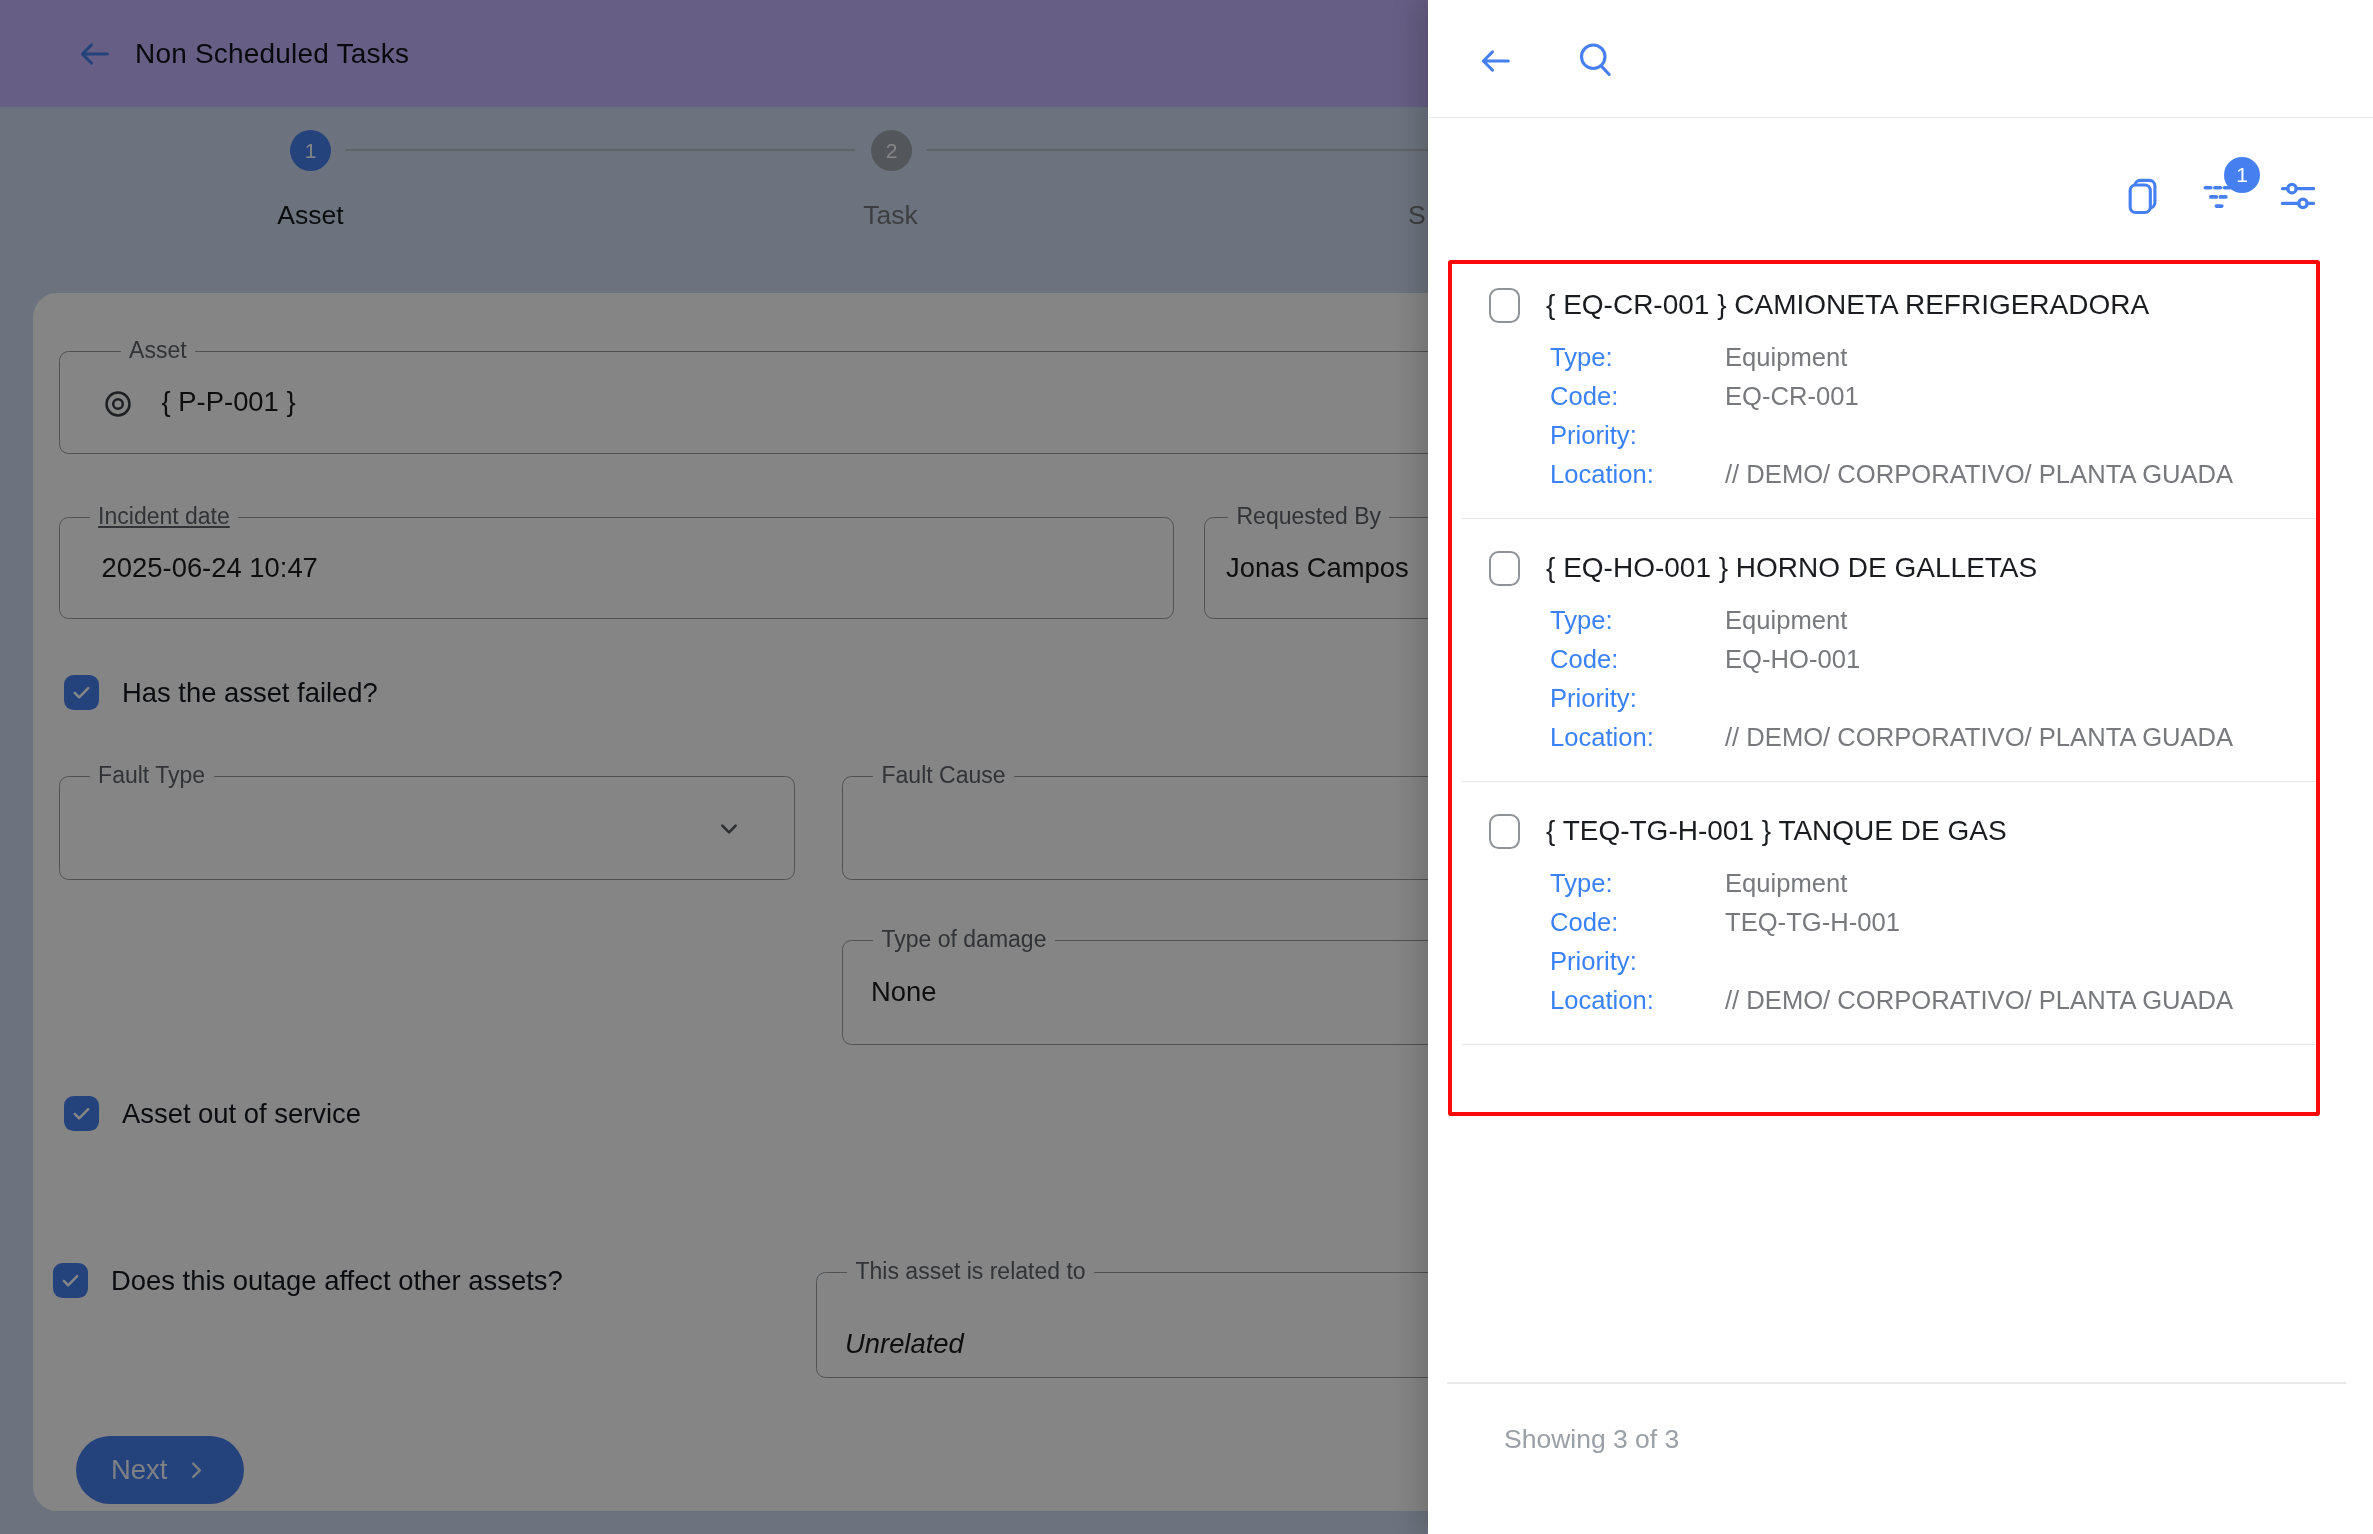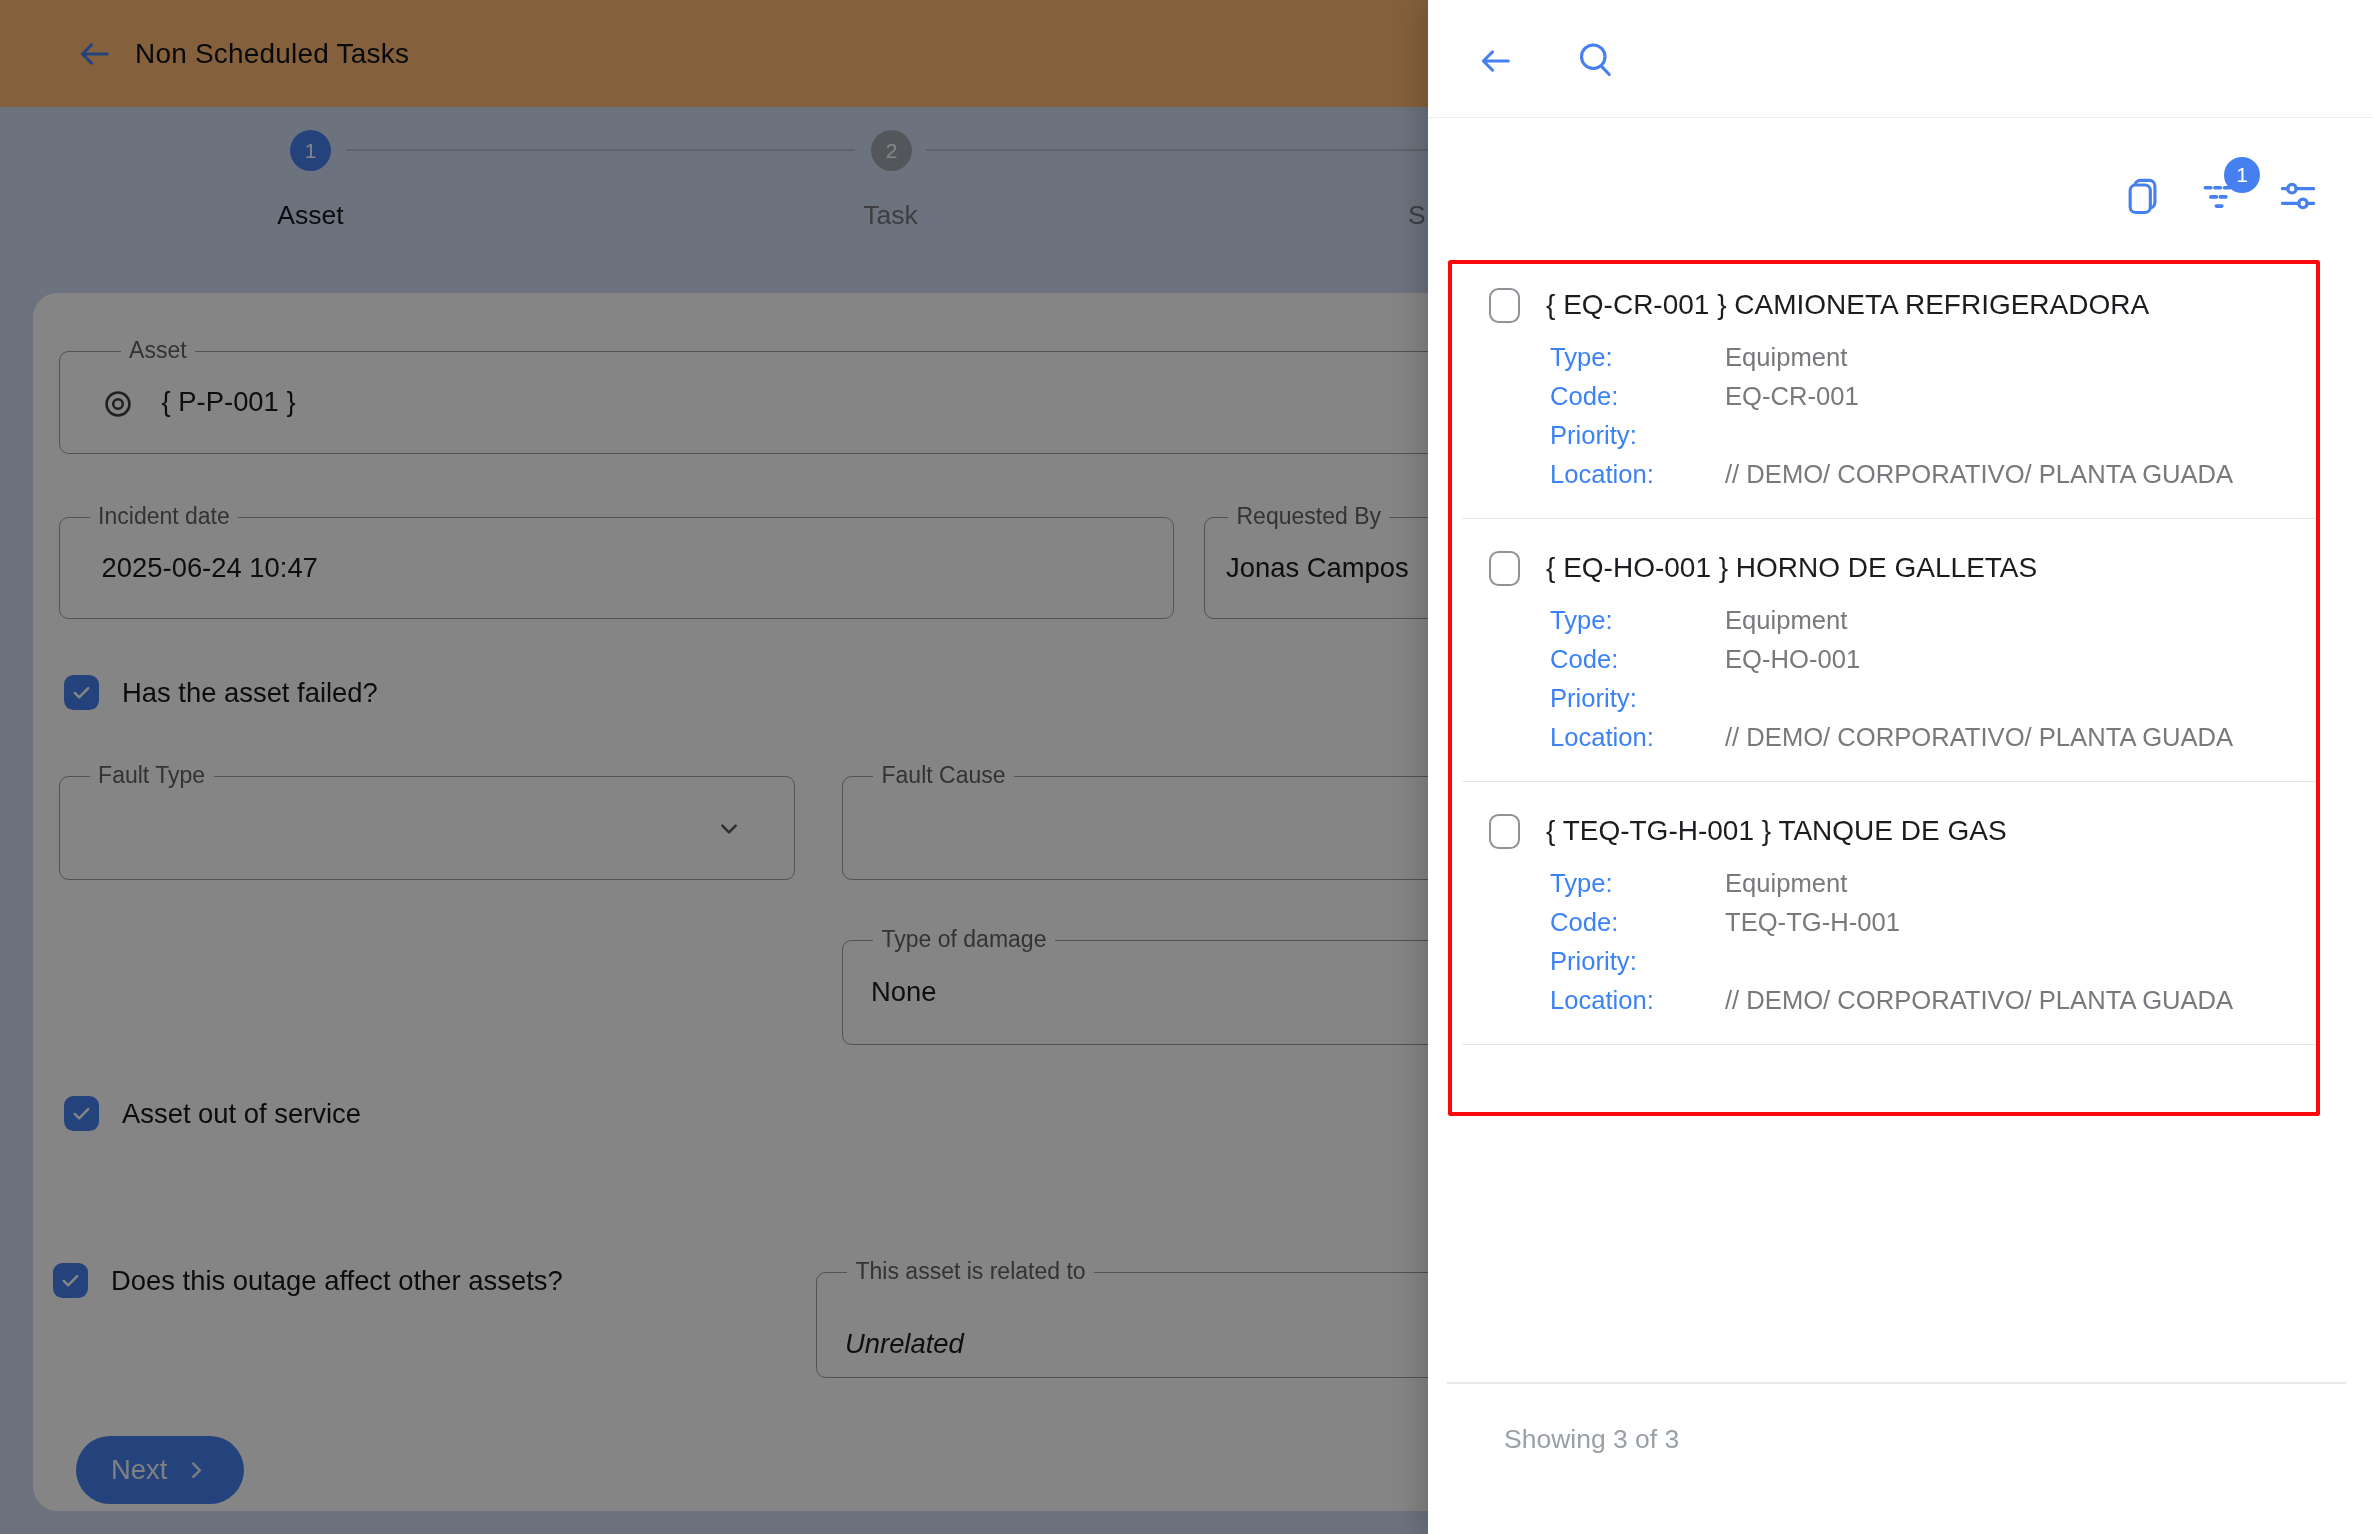--- a/index.html
+++ b/index.html
@@ -1,21 +1,21 @@
 <!DOCTYPE html>
 <html style="font-size:15px"><head>
 <meta charset="utf-8">
 <style>
   * { margin:0; padding:0; box-sizing:border-box; }
   body { font-family:"Liberation Sans", sans-serif; background:#9aa3b2; }
   .screen { position:relative; width:2373px; height:1535px; overflow:hidden; background:#cfdcf2; }
 
   
   .left-pane { position:absolute; left:0; top:0; width:1428px; height:1535px; background:#cfdcf2; }
-  .app-header { position:absolute; left:0; top:0; width:100%; height:107px; background:#fdba74; display:flex; align-items:center; }
+  .app-header { position:absolute; left:0; top:0; width:100%; height:107px; background:#c4b5fd; display:flex; align-items:center; }
   .back-btn { position:absolute; left:74px; top:34px; width:40px; height:40px; cursor:pointer; }
   .page-title { position:absolute; left:135px; top:0; height:107px; display:flex; align-items:center; font-size:28px; font-weight:500; color:#111318; letter-spacing:0.2px; }
 
   
   .stepper { position:absolute; left:0; top:107px; width:100%; height:187px; }
   .step-circle { position:absolute; top:23px; width:41px; height:41px; border-radius:50%; color:#fff; font-size:21px; display:flex; align-items:center; justify-content:center; }
   .step-circle.active { background:#4680f0; }
   .step-circle.inactive { background:#a0a7af; }
   .step-line { position:absolute; top:42px; height:1.9px; background:#b7bfcc; }
   .step-label { position:absolute; top:93px; width:189px; text-align:center; font-size:26.5px; }
@@ -101,21 +101,21 @@
         <span style="position:absolute; left:42px; top:36px;">
           <svg width="32" height="32" viewBox="0 0 24 24">
               <circle cx="12" cy="12" r="8.6" fill="none" stroke="#3c3f43" stroke-width="1.9"></circle>
               <circle cx="12" cy="12" r="3.6" fill="none" stroke="#3c3f43" stroke-width="1.9"></circle>
             </svg>
         </span>
         <span class="fvalue" style="left:102px; top:34px;">{ P-P-001 }</span>
       </div>
 
       <div class="ofield" style="left:25.6px; top:224px; width:1115px; height:102px;">
-        <span class="flabel" style="left:30px;">Incident date</span>
+        <span class="flabel" style="left:30px;text-decoration:underline;">Incident date</span>
         <span class="fvalue" style="left:42px; top:34px;">2025-06-24 10:47</span>
       </div>
       <div class="ofield" style="left:1171px; top:224px; width:284px; height:102px;">
         <span class="flabel" style="left:23px;">Requested By</span>
         <span class="fvalue" style="left:21px; top:34px;">Jonas Campos</span>
       </div>
 
       <div class="cbrow" style="left:31px; top:382px;">
         <span class="cbox">
           <svg width="23" height="23" viewBox="0 0 24 24">

